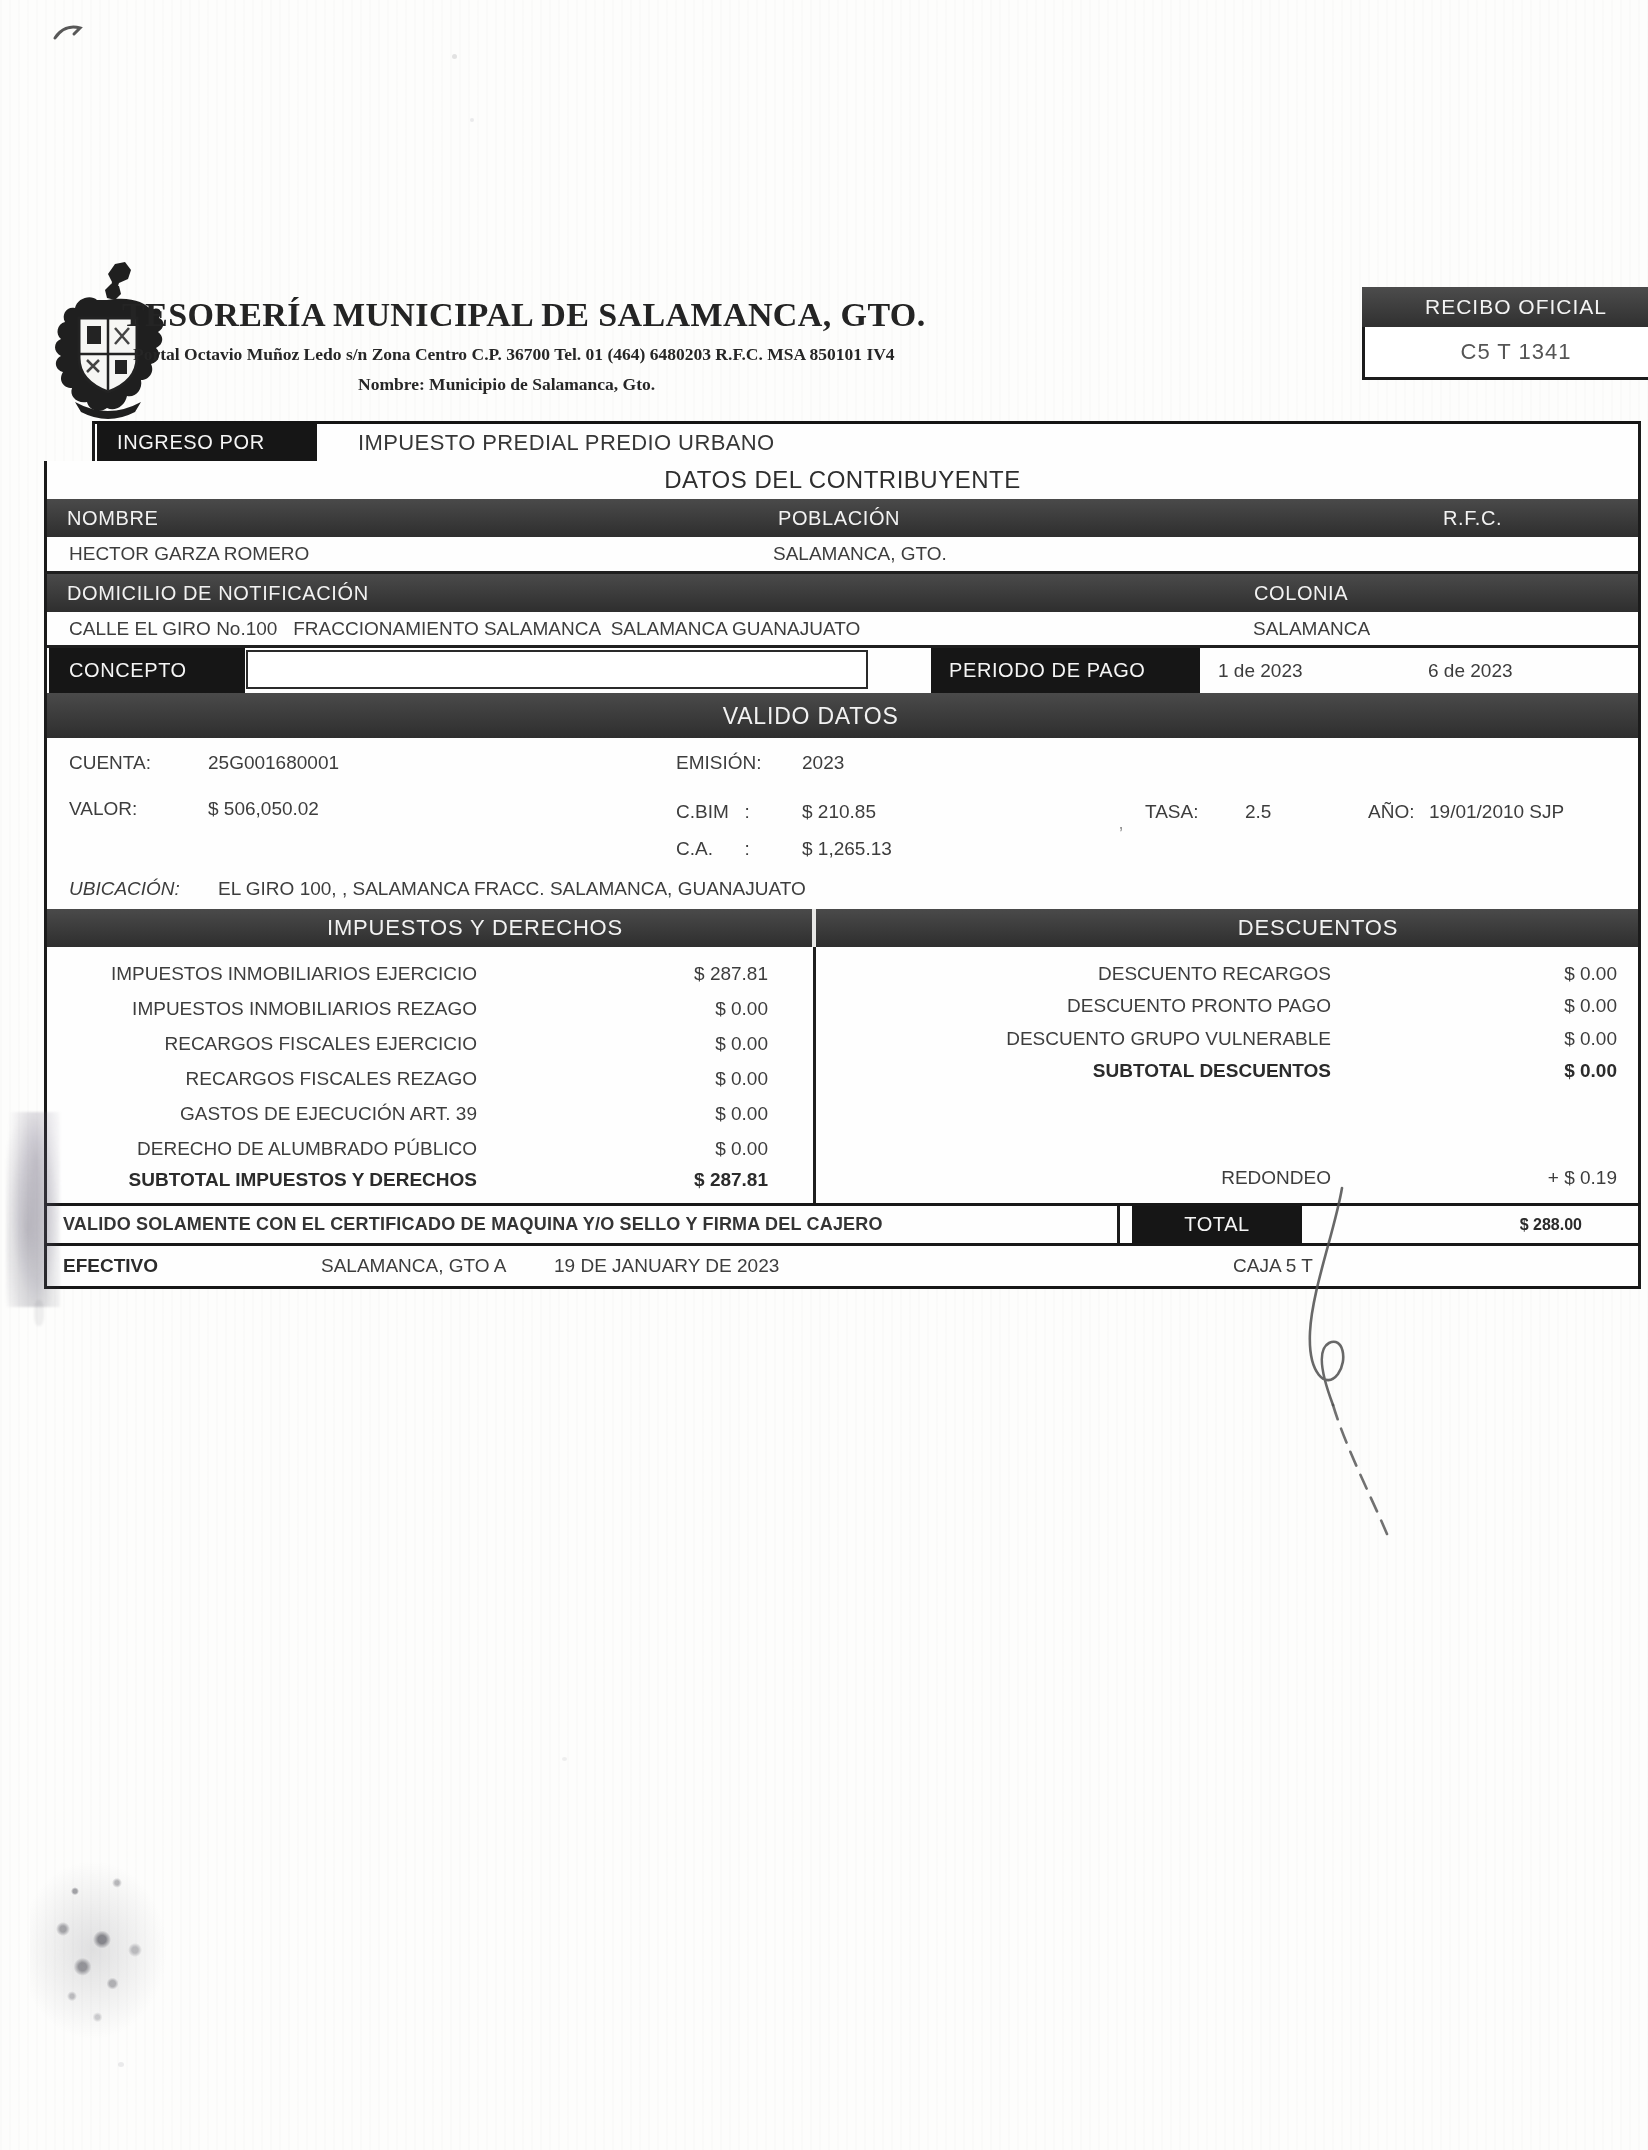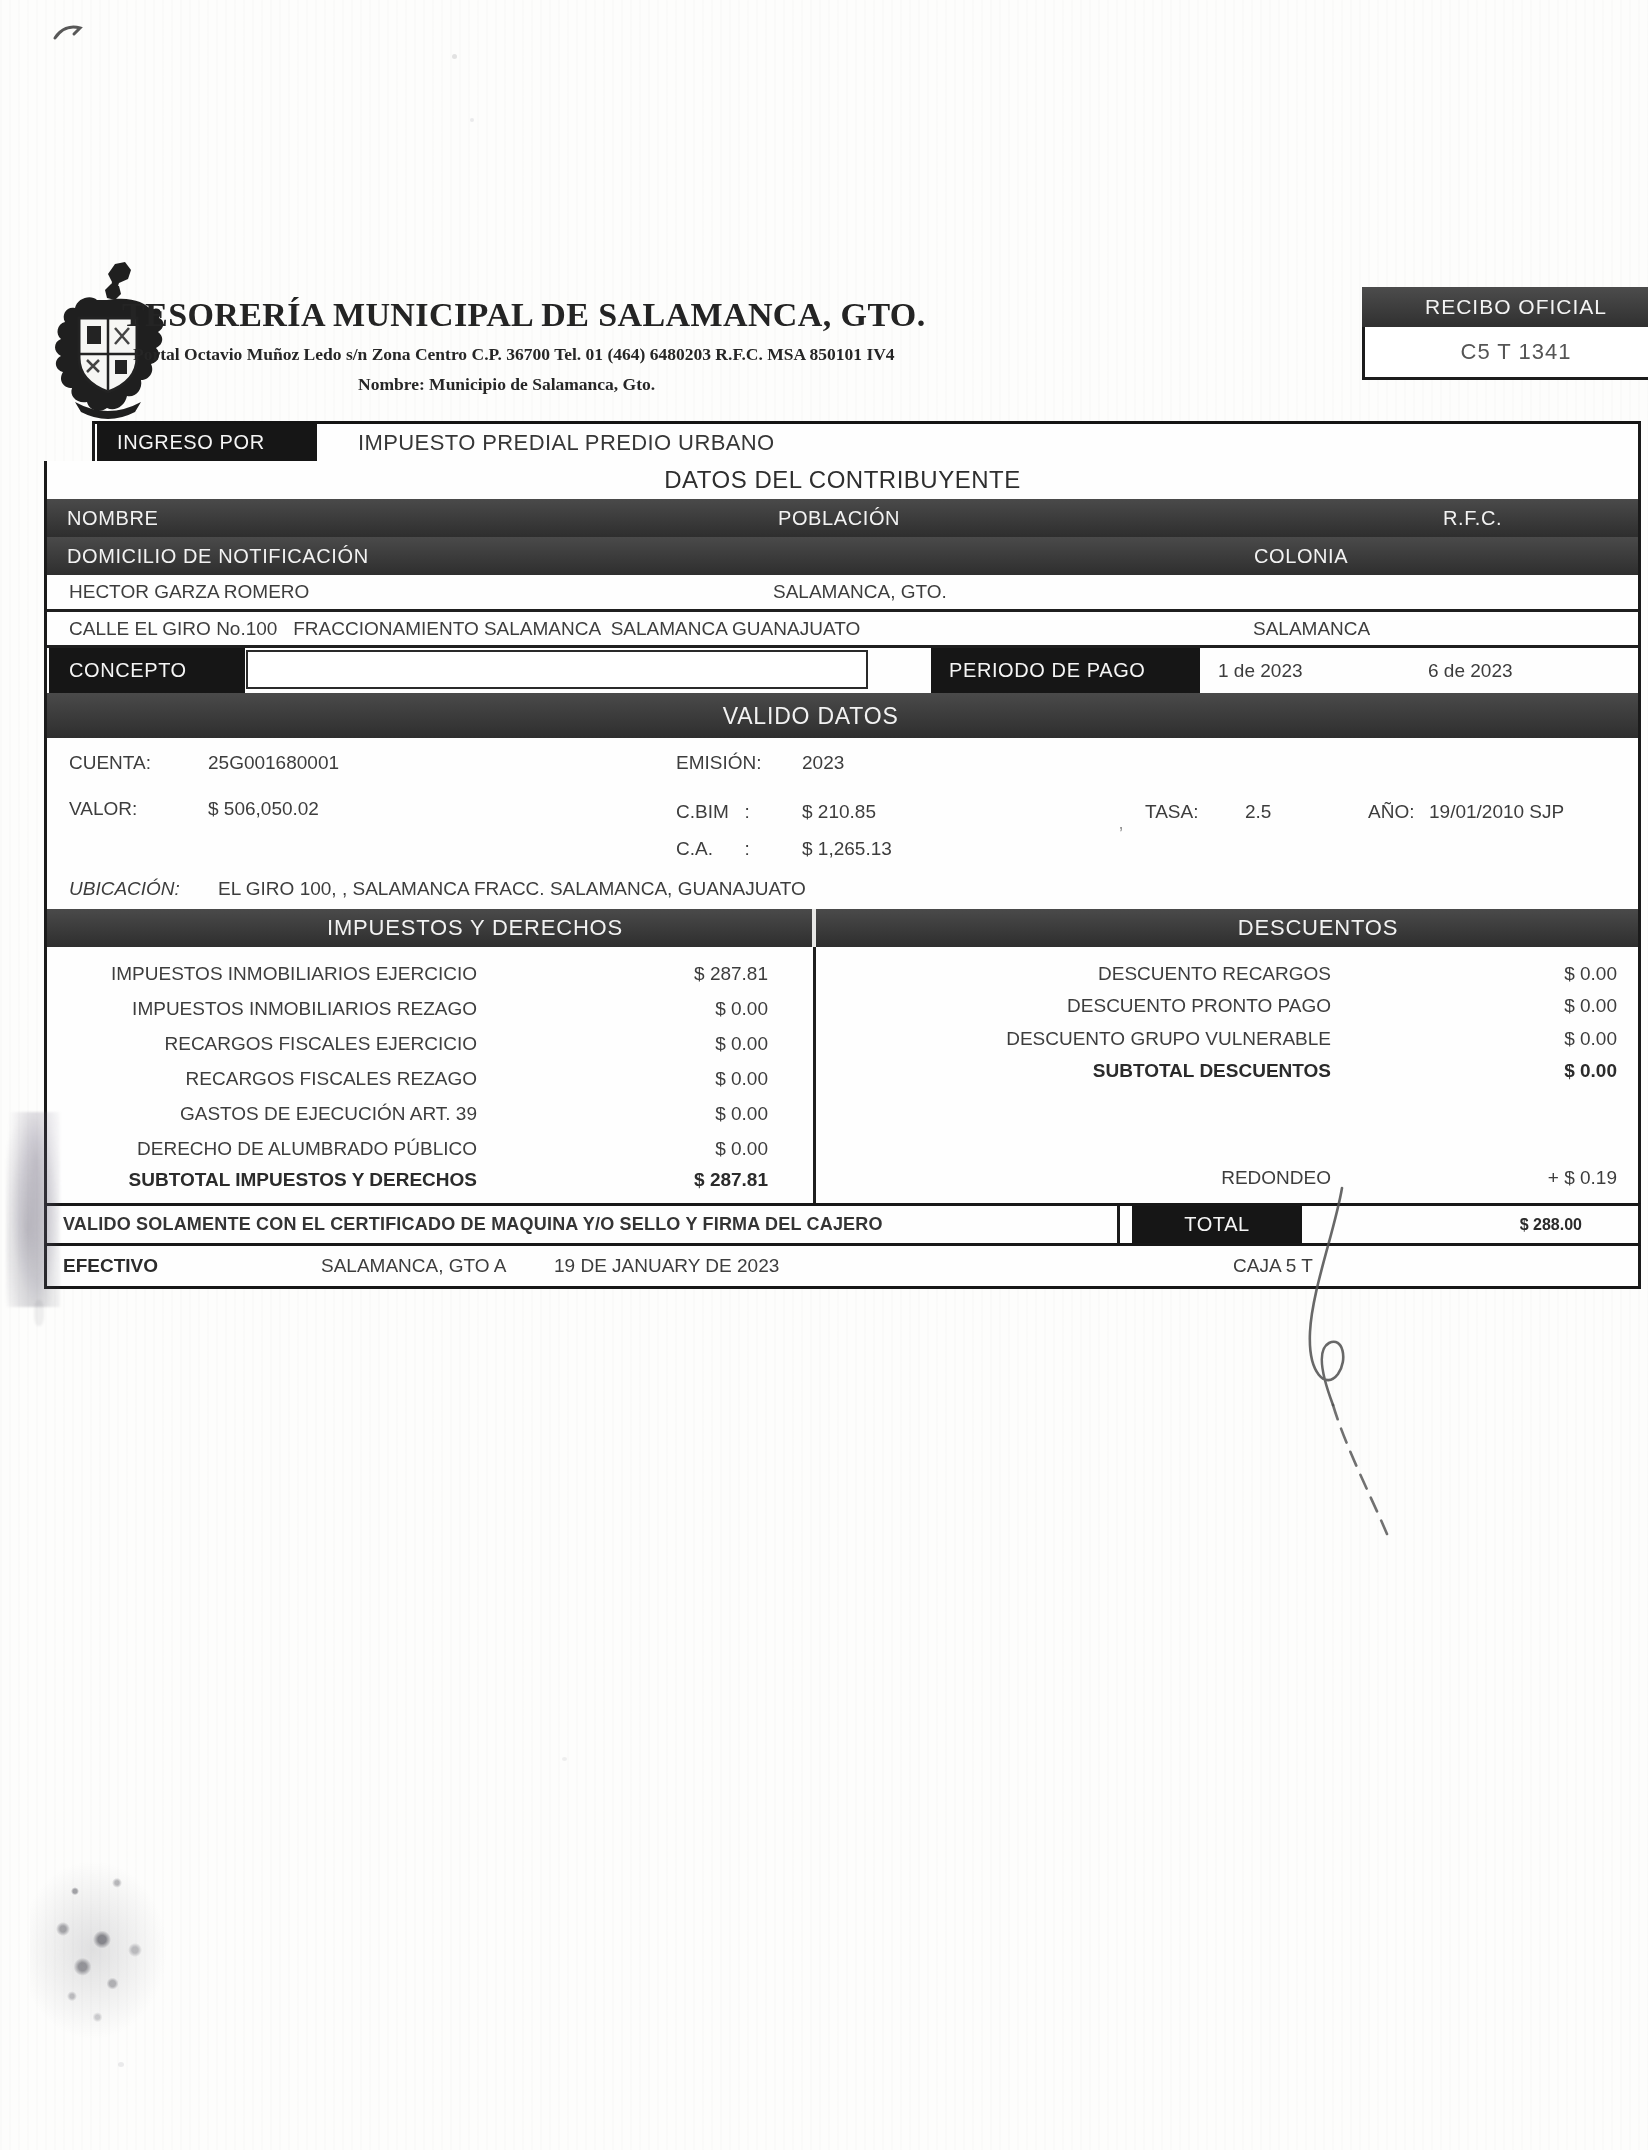--- a/index.html
+++ b/index.html
@@ -133,28 +133,28 @@
 
     <div class="band b-datos">
       <span class="cell" style="left:50%; transform:translate(-50%,-50%); font-size:24px; color:#2e2e2e; letter-spacing:0.5px;">DATOS DEL CONTRIBUYENTE</span>
     </div>
 
     <div class="band dark b-bar1">
       <span class="cell bar-label" style="left:20px;">NOMBRE</span>
       <span class="cell bar-label" style="left:731px;">POBLACIÓN</span>
       <span class="cell bar-label" style="left:1396px;">R.F.C.</span>
     </div>
+    <div class="band b-val1">
+      <span class="cell val" style="left:22px;">HECTOR GARZA ROMERO</span>
+      <span class="cell val" style="left:726px;">SALAMANCA, GTO.</span>
+    </div>
+
     <div class="band dark b-bar2">
       <span class="cell bar-label" style="left:20px;">DOMICILIO DE NOTIFICACIÓN</span>
       <span class="cell bar-label" style="left:1207px;">COLONIA</span>
-    </div>
-
-    <div class="band b-val1">
-      <span class="cell val" style="left:22px;">HECTOR GARZA ROMERO</span>
-      <span class="cell val" style="left:726px;">SALAMANCA, GTO.</span>
     </div>
     <div class="band b-val2">
       <span class="cell val pre" style="left:22px;">CALLE EL GIRO No.100   FRACCIONAMIENTO SALAMANCA  SALAMANCA GUANAJUATO</span>
       <span class="cell val" style="left:1206px;">SALAMANCA</span>
     </div>
 
     <div class="band b-concepto">
       <div class="blackbox" style="position:absolute; left:2px; top:0; width:196px; height:100%; padding-left:20px;">
         <span class="bar-label">CONCEPTO</span>
       </div>

